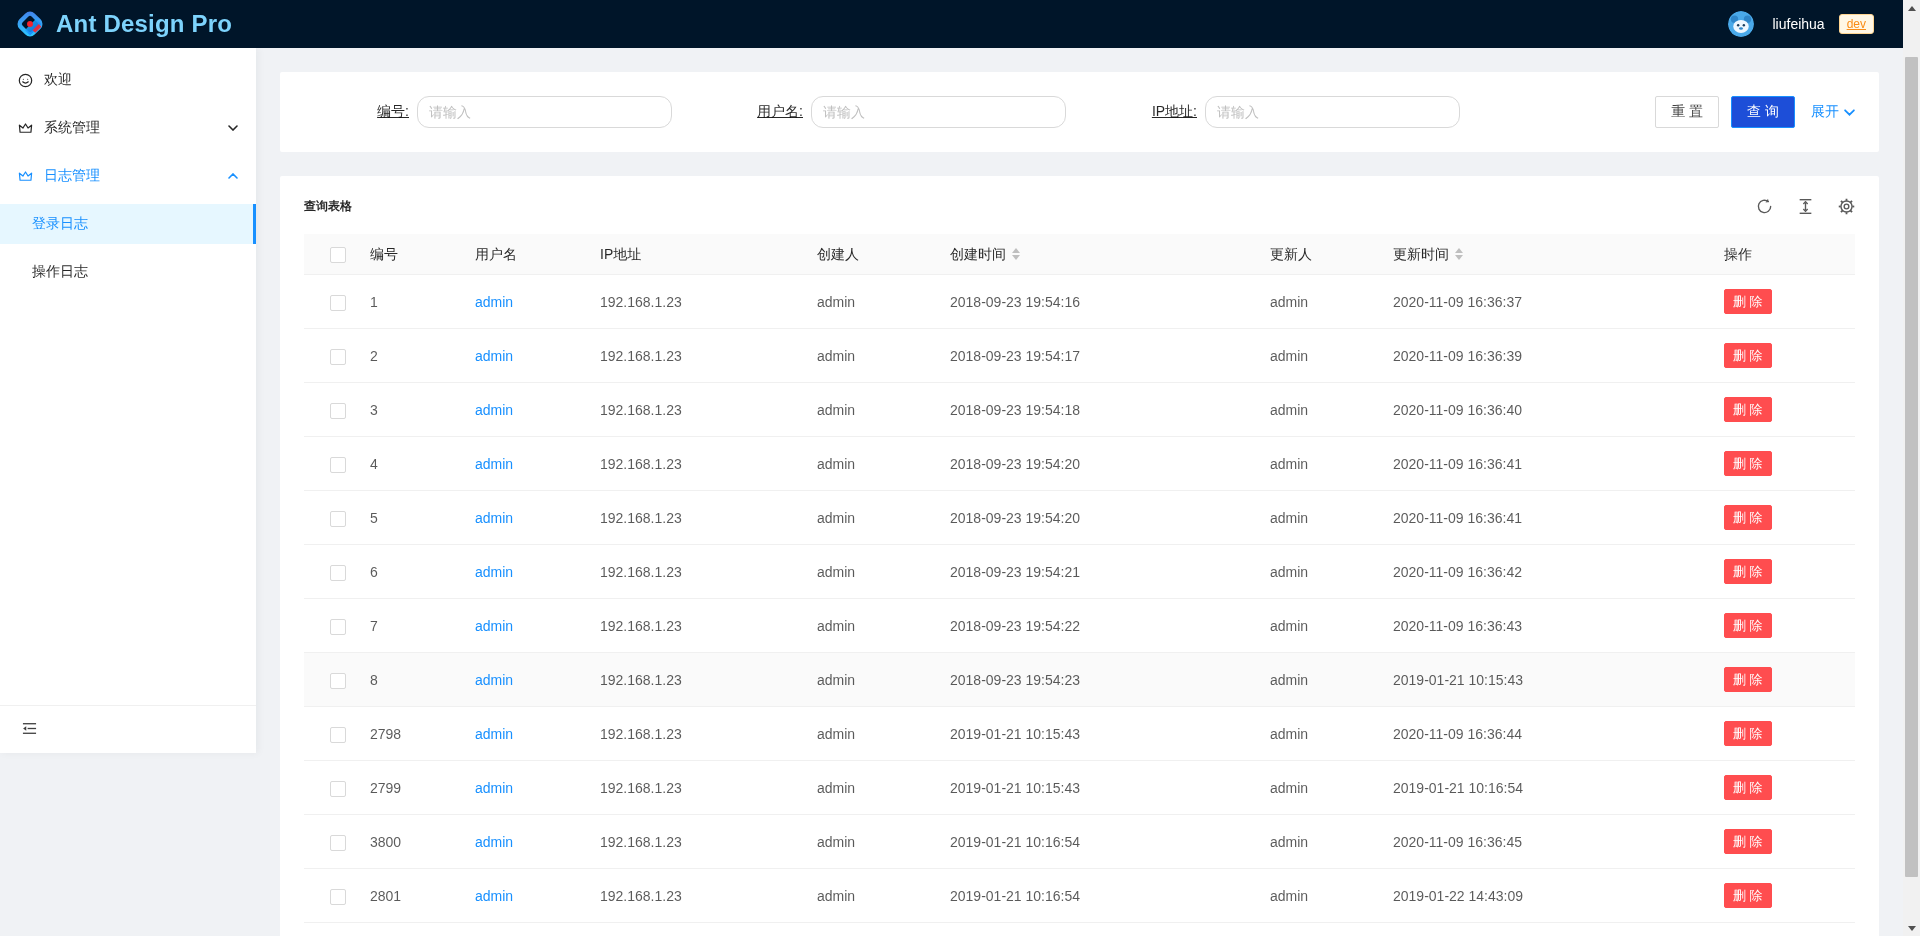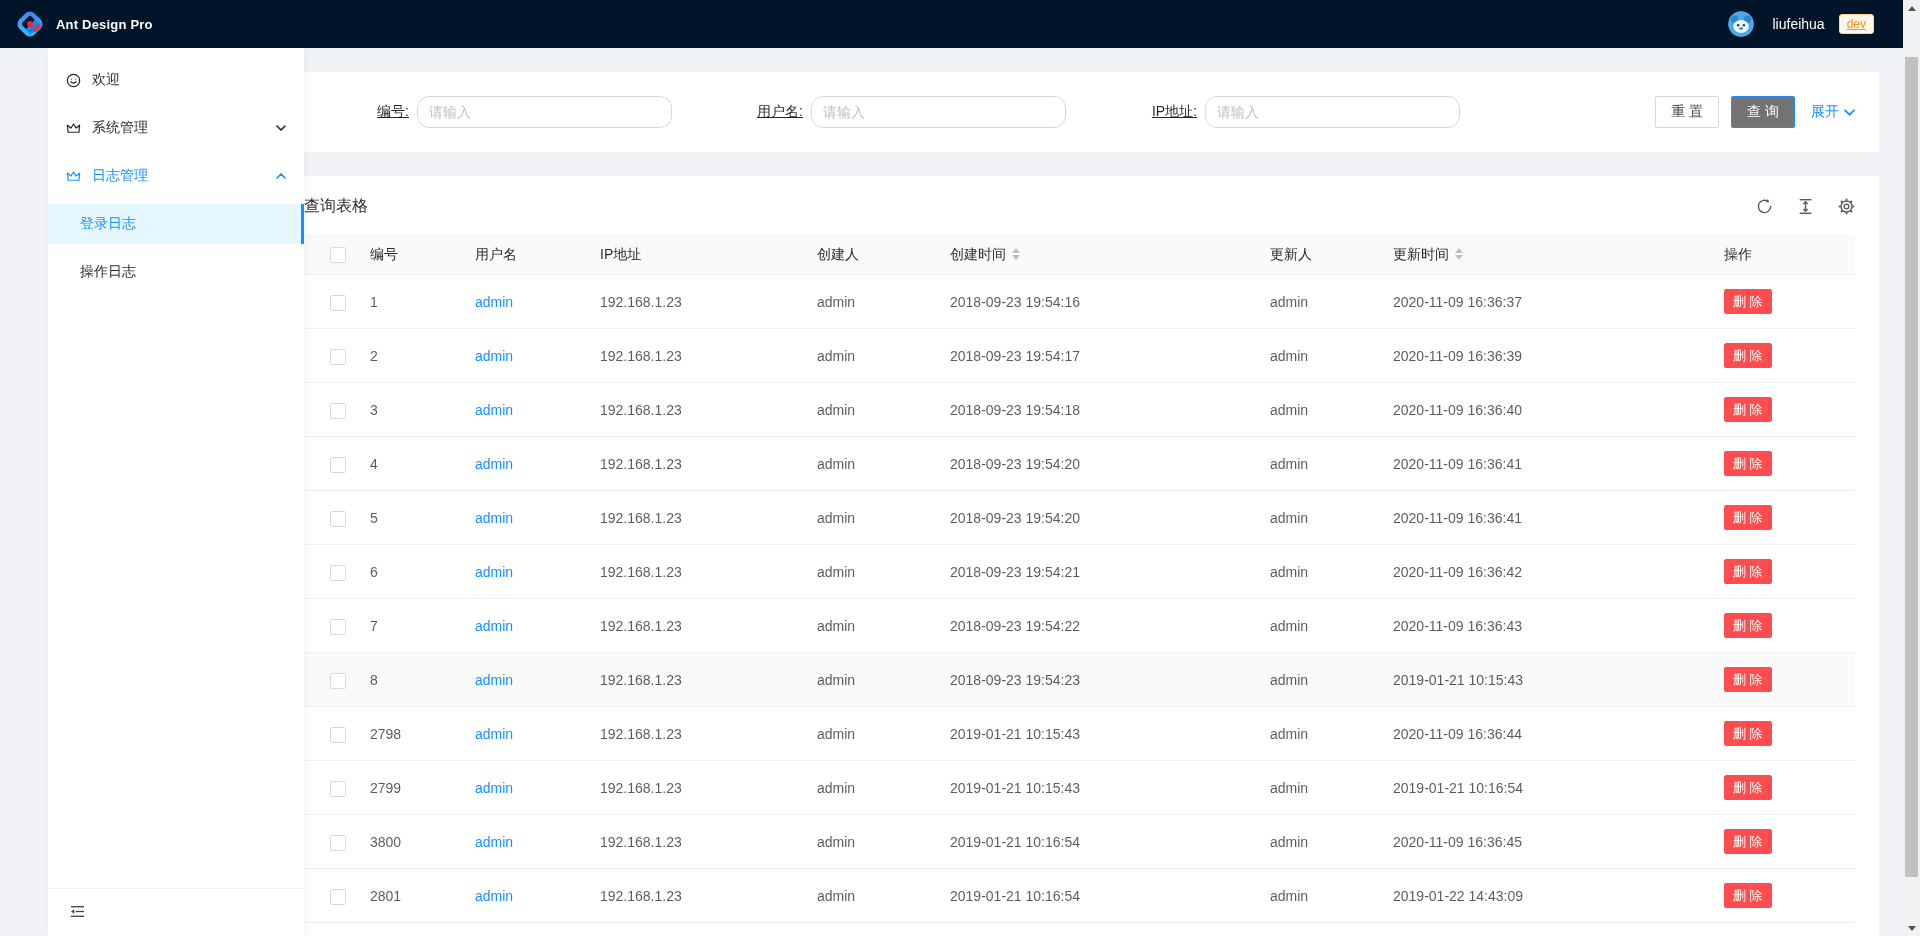--- a/index.html
+++ b/index.html
@@ -4,30 +4,30 @@
 <style>
   * { margin:0; padding:0; box-sizing:border-box; }
   html,body { width:1920px; height:936px; overflow:hidden; background:#f0f2f5;
     font-family:"Liberation Sans","DejaVu Sans",sans-serif; font-size:14px; }
 
   
   .app-header { position:absolute; top:0; left:0; width:1920px; height:48px;
     background:#001529; display:flex; align-items:center; padding:0 16px; z-index:20; }
   .logo-link { display:flex; align-items:center; cursor:pointer; }
   .logo-icon { width:28px; height:28px; }
-  .app-title { color:#ffffff; font-size:13px; font-weight:700; margin-left:12px; letter-spacing:.2px; }
+  .app-title { color:#7dd3fc; font-size:24px; font-weight:700; margin-left:12px; letter-spacing:.2px; }
   .header-right { margin-left:auto; display:flex; align-items:center; padding-right:30px; cursor:pointer; }
   .avatar { width:26px; height:26px; border-radius:50%; overflow:hidden; flex:none; }
   .username { color:#fff; margin-left:18px; }
   .env-tag { margin-left:14px; background:#fff7e6; border:1px solid #ffd591; color:#fa8c16;
     font-size:12px; line-height:18px; padding:0 7px; border-radius:3px;text-decoration:underline; }
 
   
-  .sidebar { position:absolute; top:48px; left:0; width:256px; height:888px; background:#fff;
-    box-shadow:2px 0 8px 0 rgba(29,35,41,.05); z-index:10;margin-left:48px; }
+  .sidebar { position:absolute; top:48px; left:0; width:256px; height:705px; background:#fff;
+    box-shadow:2px 0 8px 0 rgba(29,35,41,.05); z-index:10; }
   .menu { padding-top:12px; }
   .menu-item { height:40px; display:flex; align-items:center; padding:0 18px; margin-bottom:8px;
     color:rgba(0,0,0,.85); cursor:pointer; }
   .menu-item .mi-icon { width:15px; height:15px; margin-right:11px; flex:none; display:flex; }
   .menu-item .chevron { margin-left:auto; display:flex; }
   .menu-item.active { color:#1890ff;text-align:right; }
   .submenu-item { height:40px; display:flex; align-items:center; padding-left:32px; margin-bottom:8px;
     color:rgba(0,0,0,.85); cursor:pointer; position:relative; }
   .submenu-item.selected { background:#e6f7ff; color:#1890ff; }
   .submenu-item.selected::after { content:""; position:absolute; right:0; top:0; bottom:0;
@@ -46,28 +46,28 @@
   .form-field { display:flex; align-items:center; margin-right:26px; }
   .form-label { width:113px; padding-right:8px; text-align:right; color:rgba(0,0,0,.85);text-decoration:underline; }
   .form-input { width:255px; height:32px; border:1px solid #d9d9d9; border-radius:12px;
     padding:0 11px; font-size:14px; color:rgba(0,0,0,.65); outline:none;
     font-family:"Liberation Sans","DejaVu Sans",sans-serif; }
   .form-input::placeholder { color:#bfbfbf; }
   .form-actions { margin-left:auto; display:flex; align-items:center; }
   .btn { height:32px; padding:0 15px; border-radius:2px; font-size:14px; cursor:pointer;
     font-family:"Liberation Sans","DejaVu Sans",sans-serif; }
   .btn-default { background:#fff; border:1px solid #d9d9d9; color:rgba(0,0,0,.75); }
-  .btn-primary { background:#737373; border:1px solid #1890ff; color:#fff; margin-left:12px; }
+  .btn-primary { background:#1d4ed8; border:1px solid #1890ff; color:#fff; margin-left:12px; }
   .expand-link { color:#1890ff; margin-left:16px; display:flex; align-items:center; cursor:pointer; }
   .expand-link .chev { margin-left:5px; display:flex; }
 
   
   .table-card { margin-top:24px; padding:0 24px 24px; height:860px; }
   .table-toolbar { display:flex; align-items:center; padding:14px 0 12px; }
-  .table-title { font-size:16px; font-weight:400; color:rgba(0,0,0,.85); line-height:32px; }
+  .table-title { font-size:12px; font-weight:700; color:rgba(0,0,0,.85); line-height:32px; }
   .toolbar-icons { margin-left:auto; display:flex; align-items:center; gap:24px; color:#595959; }
   .tool-icon { width:17px; height:17px; display:flex; cursor:pointer; }
 
   table { width:100%; border-collapse:collapse; table-layout:fixed; }
   thead th { background:#fafafa; text-align:left; font-weight:500; color:rgba(0,0,0,.85);
     padding:10px 16px; line-height:20px; border-bottom:1px solid #f0f0f0; font-size:14px; }
   tbody td { padding:14px 16px; line-height:20px; color:rgba(0,0,0,.65);
     border-bottom:1px solid #f0f0f0; font-size:14px; overflow:hidden; white-space:nowrap; }
   tr.hover td { background:#fafafa; }
   .cell-checkbox { padding:10px 0 10px 26px !important; }

